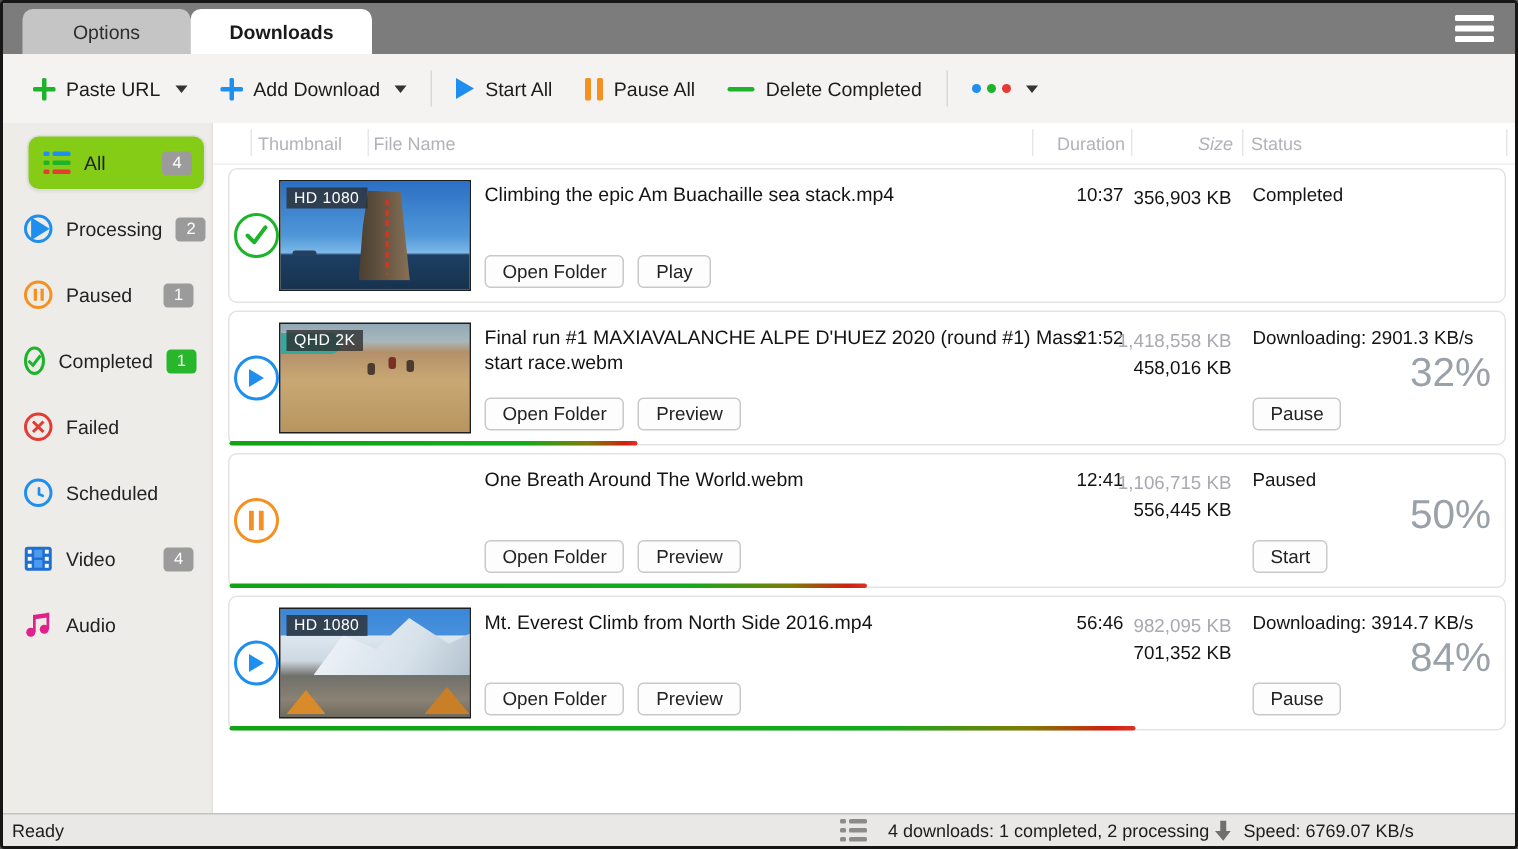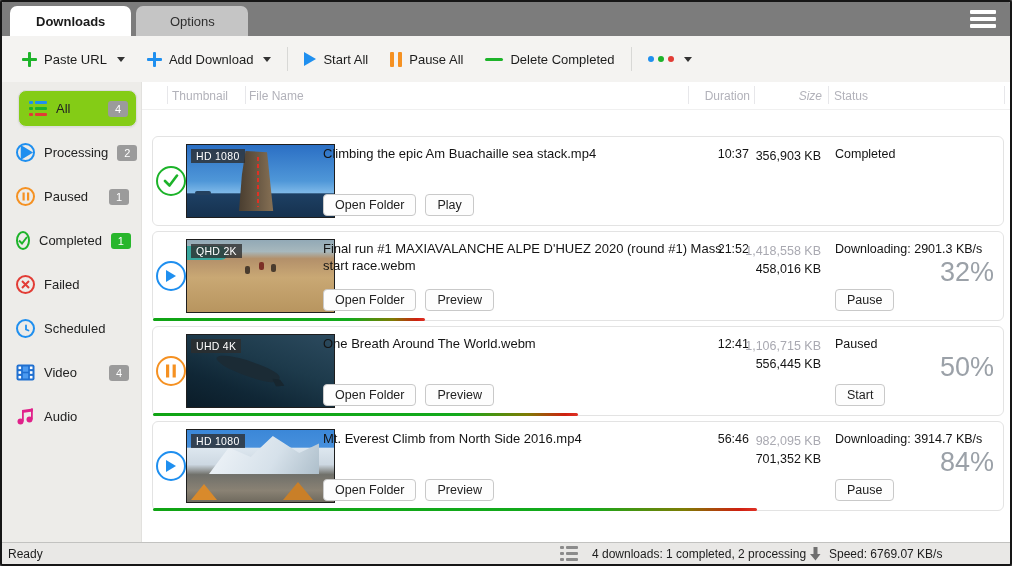--- a/index.html
+++ b/index.html
@@ -47,32 +47,32 @@
   .clist { width:18px; height:15px; display:flex; flex-direction:column; justify-content:space-between; flex:0 0 auto; }
   .clist .r { display:flex; gap:2px; }
   .clist .r i { height:3px; border-radius:1px; display:block; }
   .clist .r i.a { width:4px; } .clist .r i.b { width:12px; }
   .clist.colored .r:nth-child(1) i { background:#1f8fef; }
   .clist.colored .r:nth-child(2) i { background:#1db32a; }
   .clist.colored .r:nth-child(3) i { background:#e23c35; }
   .clist.gray .r i { background:#8b8b8b; }
 
   
-  .content { flex:1 1 auto; position:relative; background:#fff; display:flex; flex-direction:column; min-width:0;gap:24px; }
+  .content { flex:1 1 auto; position:relative; background:#fff; display:flex; flex-direction:column; min-width:0; }
   .thead { position:relative; height:28px; flex:0 0 auto; border-bottom:1px solid #f0f0f0; font-size:12px; color:#b2b2ba; }
   .thead span { position:absolute; top:7px; }
   .th-thumb { left:30px; } .th-name { left:107px; }
   .th-duration { right:260px; } .th-size { right:188px;font-style:italic; } .th-status { left:692px; }
   .thead i { position:absolute; top:4px; width:1px; height:18px; background:#e7e7ea; }
   .hs1{left:25px;} .hs2{left:103px;} .hs3{left:546px;} .hs4{left:612px;} .hs5{left:686px;} .hs6{left:862px;}
 
   .rows { flex:1 1 auto; overflow:hidden; padding:2px 6px 0 10px; }
   .card { position:relative; height:90px; margin-bottom:5px; border:1px solid #e3e3e3; border-radius:6px; background:#fff; }
   .state-icon { position:absolute; left:2px; top:0; bottom:0; width:31px; display:flex; align-items:center; justify-content:center; cursor:pointer; }
-  .thumb { position:absolute; left:33px; top:7px; width:149px; height:74px; border:1px solid #1e1e1e; overflow:hidden; cursor:pointer;padding-left:48px; }
+  .thumb { position:absolute; left:33px; top:7px; width:128px; height:74px; border:1px solid #1e1e1e; overflow:hidden; cursor:pointer;padding-left:48px; }
   .thumb-badge { position:absolute; top:4px; left:4px; background:rgba(45,45,45,.78); color:#fff; font-size:10.5px; padding:1px 5px; z-index:5; letter-spacing:.3px; }
   .dl-name { position:absolute; left:170px; top:8px; width:400px; font-size:13px; color:#141414; line-height:17px; }
   .dl-buttons { position:absolute; left:170px; bottom:9px; display:flex; gap:9px; }
   .btn { font-size:12.5px; color:#222; background:#fdfdfd; border:1px solid #c9c9c9; border-radius:4px; padding:3px 11px; cursor:pointer; }
   .dl-duration { position:absolute; top:10px; right:254px; font-size:12.5px; color:#141414; }
   .dl-size { position:absolute; top:10px; right:182px; font-size:12.5px; text-align:right; line-height:18px; }
   .size-total { color:#a9a9b1; } .size-done { color:#141414; }
   .card.state-completed .size-total { color:#141414; }
   .dl-status { position:absolute; top:10px; left:682px; font-size:12.5px; color:#141414; }
   .dl-percent { position:absolute; top:25px; right:9px; font-size:27px; color:#9ba1a8; }
@@ -111,25 +111,25 @@
   .art4 .snow { position:absolute; left:22px; top:6px; width:110px; height:38px; background:linear-gradient(120deg,#f2f6fa 0%,#d6e1ea 60%,#aebfcb 100%); clip-path:polygon(0 100%,18% 30%,38% 55%,58% 0,82% 45%,100% 20%,100% 100%); }
   .art4 .tent1,.art4 .tent2 { position:absolute; bottom:2px; width:26px; height:16px; background:#d98a2b; clip-path:polygon(50% 0,100% 100%,0 100%); }
   .art4 .tent1 { left:4px; } .art4 .tent2 { left:96px; width:30px; height:18px; background:#c97f28; }
 </style>
 </head>
 <body>
 
 <div class="window">
 
   <div class="tabbar">
+    <div class="tab inactive">
+      <span>Options</span>
+    </div>
     <div class="tab active">
       <span>Downloads</span>
-    </div>
-    <div class="tab inactive">
-      <span>Options</span>
     </div>
     <div class="hamburger">
         <span></span>
         <span></span>
         <span></span>
       </div>
   </div>
 
   <div class="toolbar">
     <div class="tbtn">
@@ -336,25 +336,20 @@
         </div>
 
         <div class="card state-paused">
           <div class="state-icon">
             <span class="ring big orange">
               <svg width="12" height="14" viewBox="0 0 12 14">
                   <rect x="1" y="0.5" width="3.2" height="13" fill="#f59122"></rect>
                   <rect x="7.6" y="0.5" width="3.2" height="13" fill="#f59122"></rect>
                 </svg>
             </span>
-          </div>
-          <div class="thumb art3">
-            <span class="thumb-badge">UHD 4K</span>
-            <div class="whale"></div>
-            <div class="tail"></div>
           </div>
           <div class="dl-name">One Breath Around The World.webm</div>
           <span class="dl-duration">12:41</span>
           <div class="dl-size">
             <div class="size-total">1,106,715 KB</div>
             <div class="size-done">556,445 KB</div>
           </div>
           <span class="dl-status">Paused</span>
           <span class="dl-percent">50%</span>
           <div class="dl-buttons">

